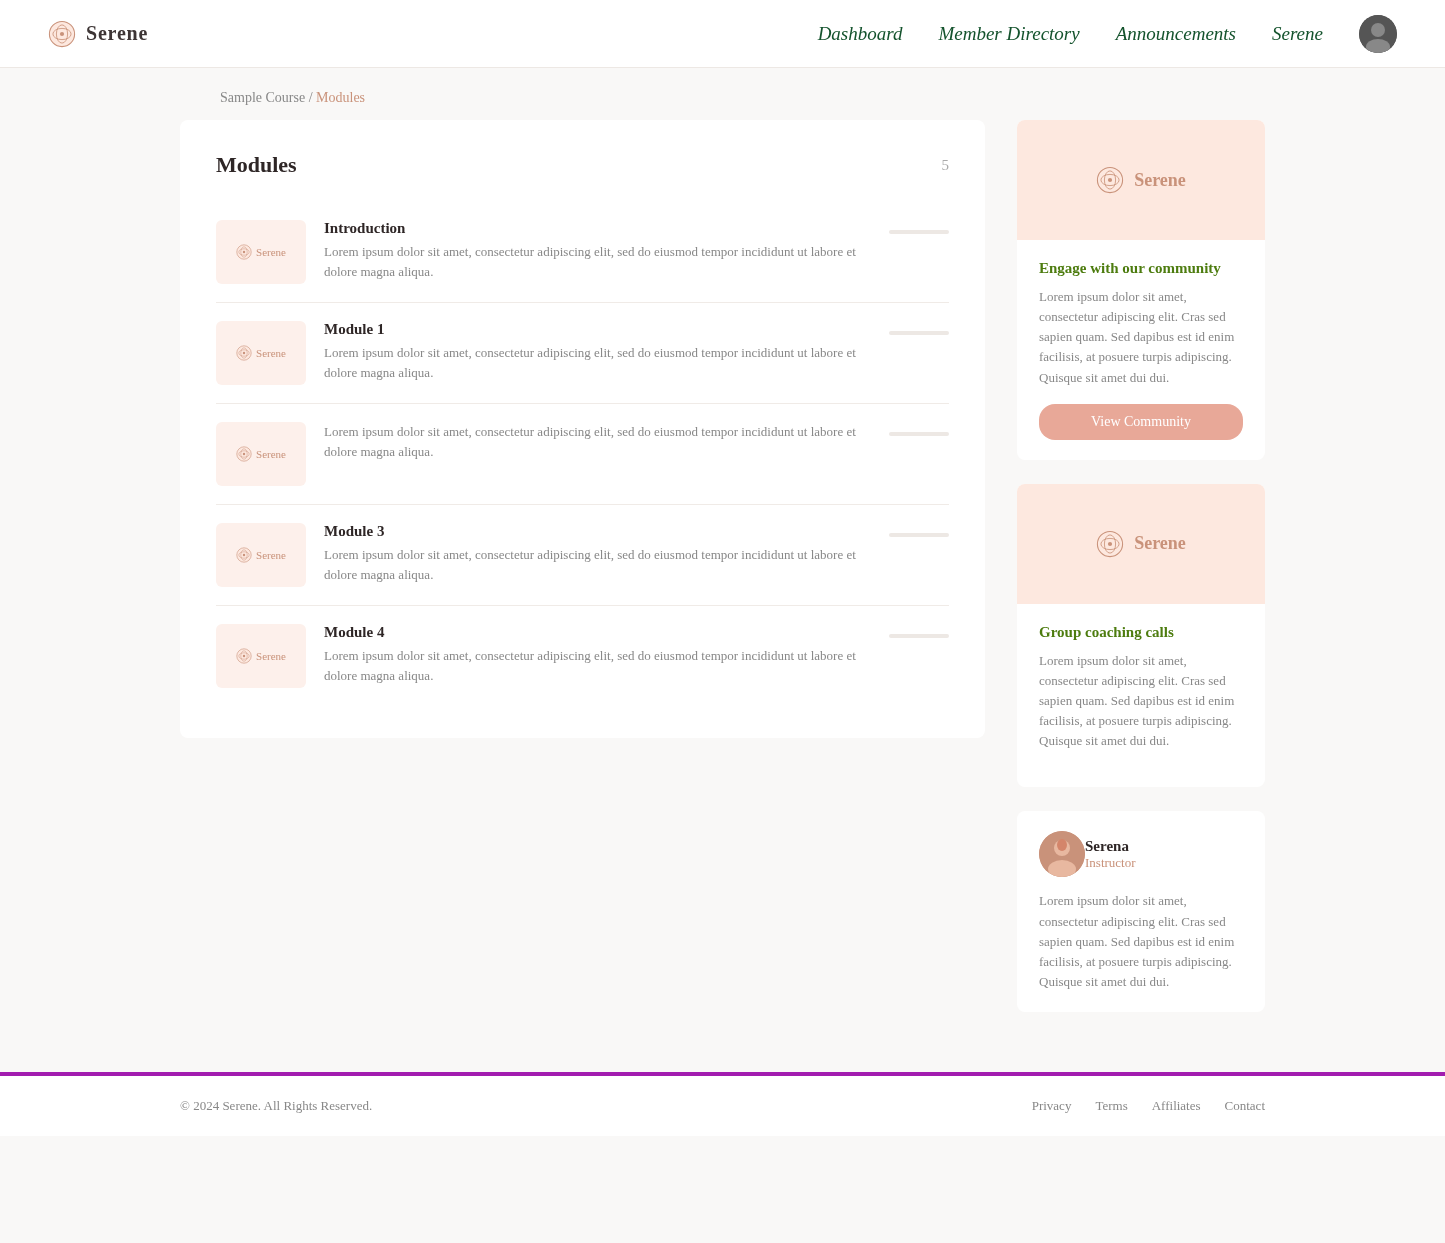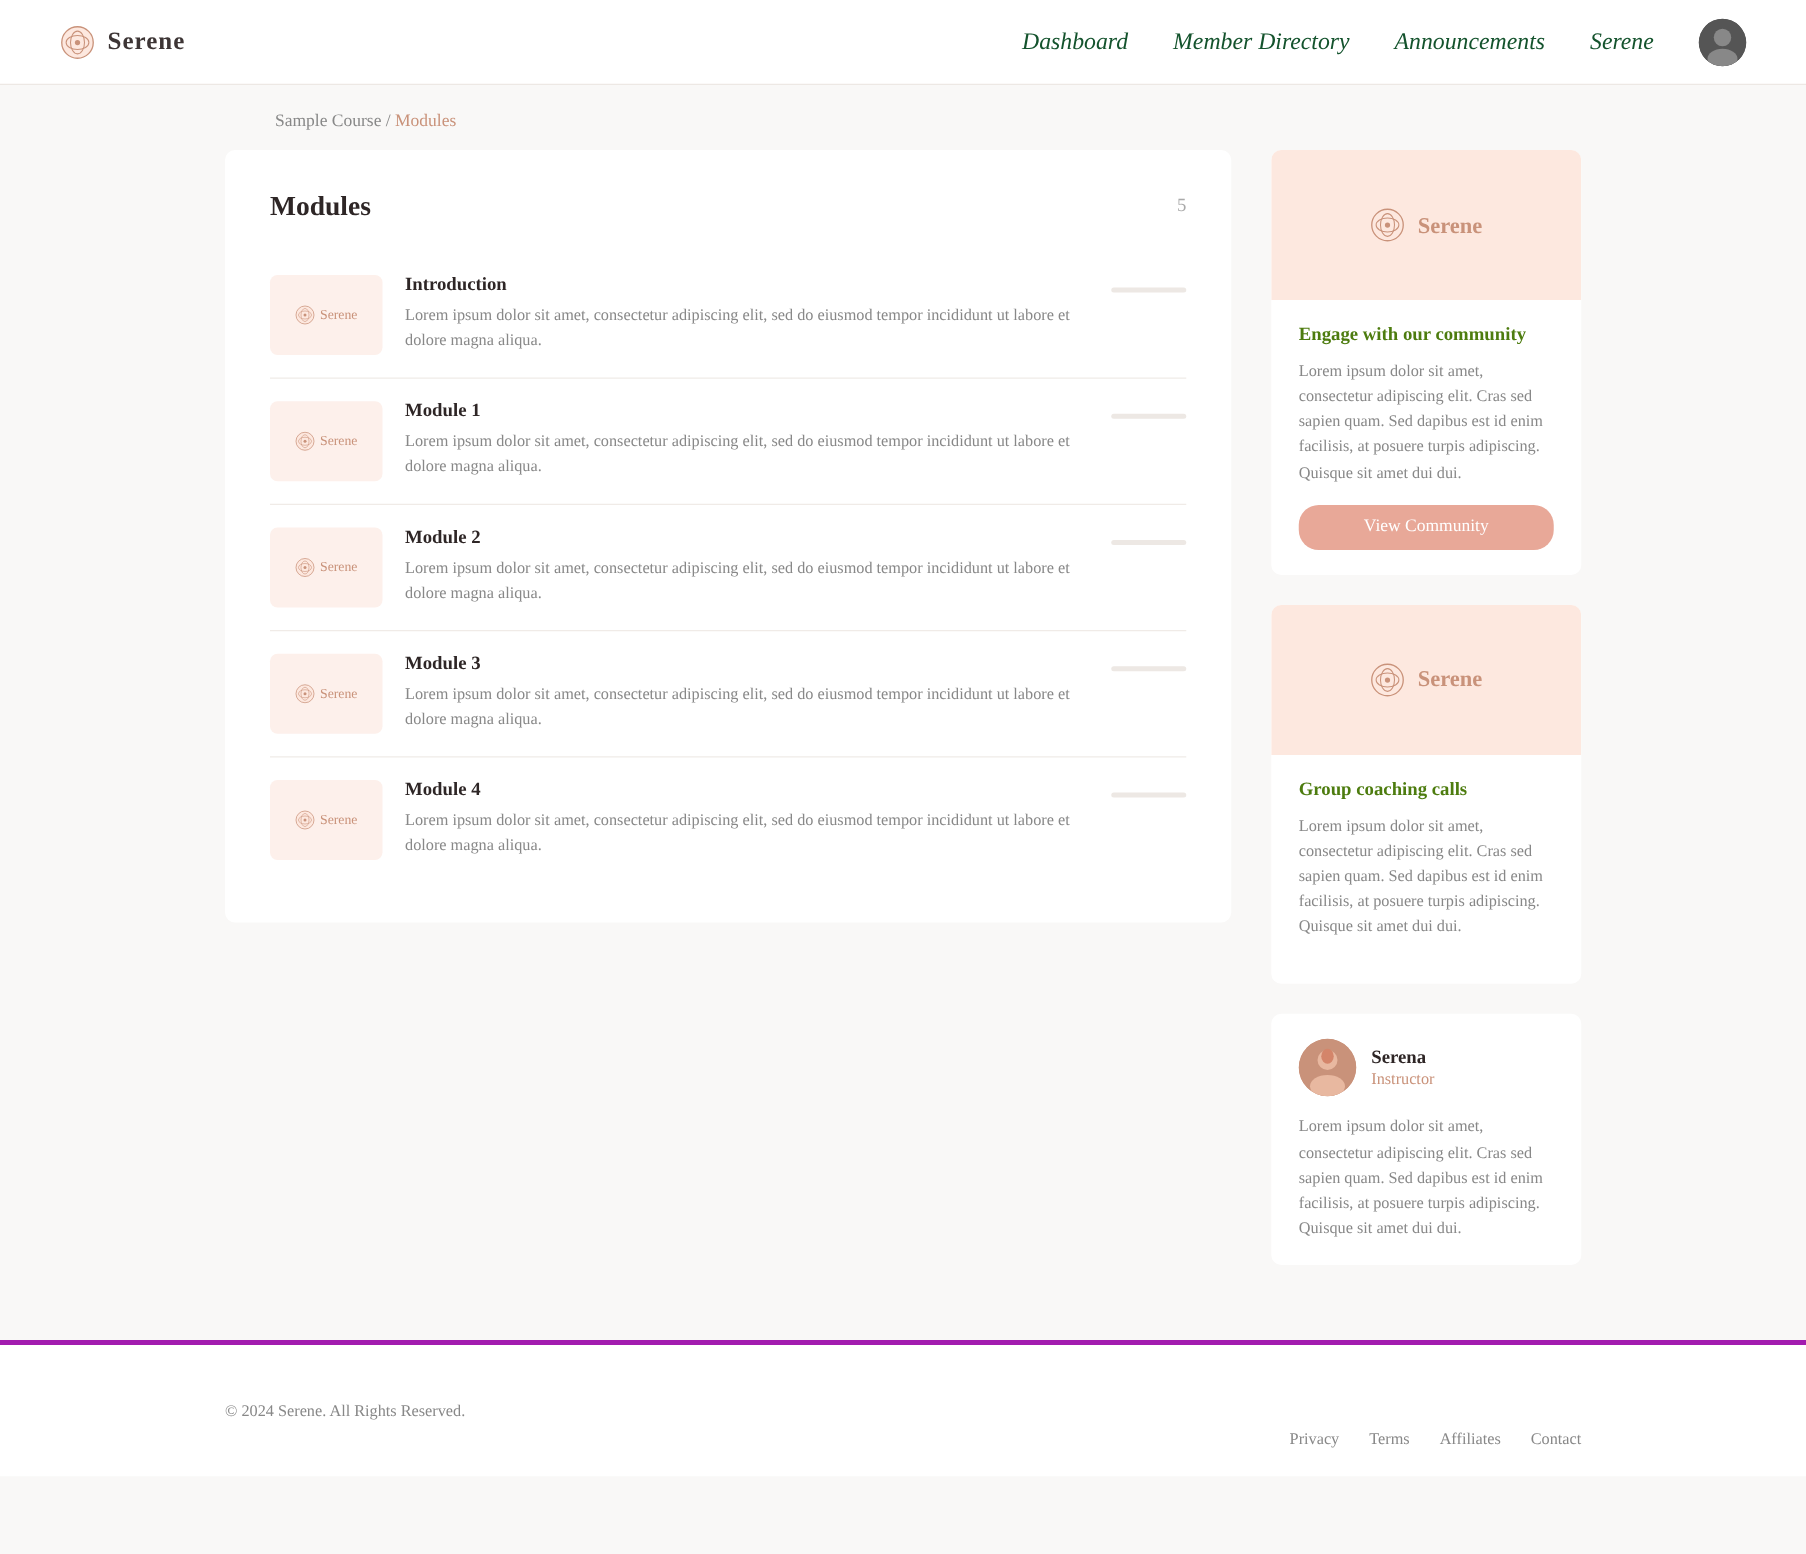--- a/index.html
+++ b/index.html
@@ -201,21 +201,20 @@
       font-family: Georgia, serif;
     }
 
     
     .instructor-section {
       padding: 20px 22px;
     }
     .instructor-header {
       display: flex;
       align-items: center;
-      gap: 12px;
       margin-bottom: 14px;
     }
     .instructor-avatar {
       width: 46px;
       height: 46px;
       border-radius: 50%;
       background: #c9927a;
       overflow: hidden;
       flex-shrink: 0;
       display: flex;
@@ -244,21 +243,20 @@
       display: flex;
       align-items: center;
       justify-content: space-between;
       padding: 22px 180px;
       font-size: 13px;
       color: #888;
     }
     .footer-links {
       display: flex;
       gap: 24px;
-      margin-top: 45px;
     }
     .footer-link {
       color: #888;
       text-decoration: none;
       font-size: 13px;
     }
 
     
     .serene-logo-svg {
       width: 28px; height: 28px;
@@ -349,21 +347,20 @@
           <svg width="16" height="16" viewBox="0 0 40 40" fill="none" xmlns="http://www.w3.org/2000/svg">
             <circle cx="20" cy="20" r="18" stroke="#c9927a" stroke-width="1.5" fill="#fde8df"></circle>
             <ellipse cx="20" cy="20" rx="8" ry="13" stroke="#c9927a" stroke-width="1.2" fill="none"></ellipse>
             <ellipse cx="20" cy="20" rx="13" ry="8" stroke="#c9927a" stroke-width="1.2" fill="none"></ellipse>
             <circle cx="20" cy="20" r="3" fill="#c9927a"></circle>
           </svg>
           <span style="font-size:11px;color:#c9927a;">Serene</span>
         </div>
       </div>
       <div class="module-content">
-        <div class="module-name">Module 2</div>
         <div class="module-desc">Lorem ipsum dolor sit amet, consectetur adipiscing elit, sed do eiusmod tempor incididunt ut labore et dolore magna aliqua.</div>
       </div>
       <div class="module-progress"></div>
     </div>
         <div class="module-item">
       <div class="module-thumb">
         <div class="module-thumb-logo">
           <svg width="16" height="16" viewBox="0 0 40 40" fill="none" xmlns="http://www.w3.org/2000/svg">
             <circle cx="20" cy="20" r="18" stroke="#c9927a" stroke-width="1.5" fill="#fde8df"></circle>
             <ellipse cx="20" cy="20" rx="8" ry="13" stroke="#c9927a" stroke-width="1.2" fill="none"></ellipse>

